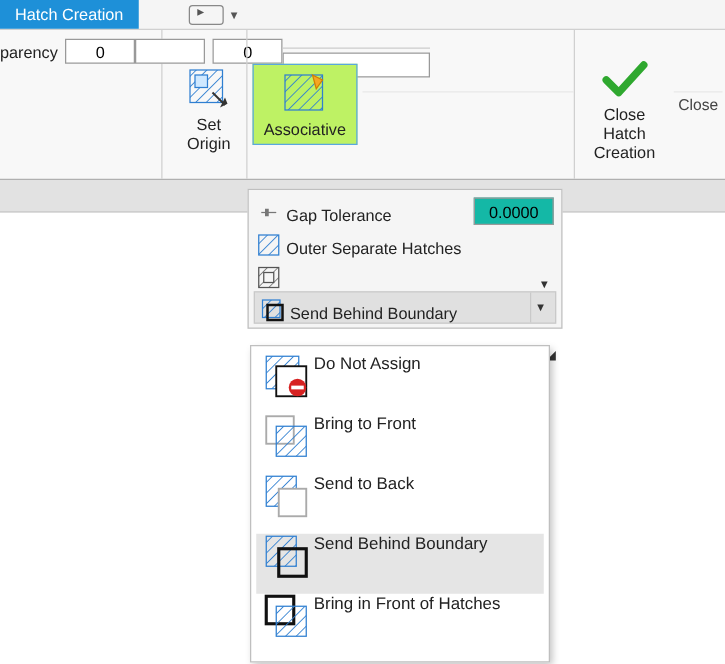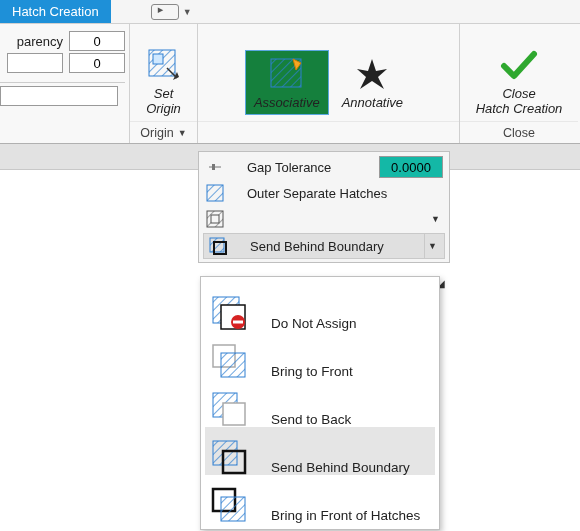--- a/index.html
+++ b/index.html
@@ -13,49 +13,49 @@
   .tab-extra .box::after { content:"▸"; position:absolute; left:6px; top:-2px; font-size:11px; color:#555;}
   .tab-extra .arrow { font-size: 9px; color: #555; }
 
   
   .ribbon { height: 120px; display: flex; border-bottom: 1px solid #b0b0b0; background: #f8f8f8; }
   .frag-row { display:flex; align-items:center; justify-content:flex-end; gap:6px; height:22px; }
   .frag-row label { font-size: 13px; color:#222; }
   .frag-row input { width: 56px; height: 20px; border: 1px solid #999; text-align: center; font-size: 13px; background:#fff; }
   .frag-row .blank { width: 56px; height: 20px; border: 1px solid #999; background:#fff; }
 
-  .panel { display:flex; flex-direction:column; align-items:center; border-right: 1px solid #d0d0d0; position:relative; }
-  .panel-body { flex:1; display:flex; align-items:flex-end; padding:6px 6px 0 6px; gap:4px;font-style:italic; }
+  .panel { display:flex; align-items:center; border-right: 1px solid #d0d0d0; position:relative; }
+  .panel-body { flex:1; display:flex; align-items:flex-end; padding:6px 6px 0 6px; gap:4px; }
   .panel-title { height:22px; width:100%; text-align:center; font-size:12.5px; color:#444; display:flex; align-items:center; justify-content:center; gap:4px; border-top:1px solid #e8e8e8;}
   .panel-title .arrow { font-size:9px; }
 
   .big-btn { display:flex; flex-direction:column; align-items:center; padding:4px 8px; border:1px solid transparent; min-width:62px; }
-  .big-btn.selected { background:#15803d; border:1px solid #5aa7e0; }
+  .big-btn.selected { background:#bef264; border:1px solid #5aa7e0; }
   .big-btn .icon-slot { width:40px; height:38px; display:flex; align-items:center; justify-content:center; }
   .big-btn .lbl { text-align:center; font-size:13px; line-height:15px; margin-top:2px; color:#222; }
   .big-btn .sub-arrow { font-size:8px; color:#333; margin-left:2px; }
 
   
   .grey-band { height:26px; background:#e2e2e2; border-bottom:1px solid #c8c8c8; }
 
   
   .drop-panel { position:absolute; left:198px; top:151px; width:252px; background:#f5f5f5; border:1px solid #bfbfbf; padding:2px 2px 2px 2px; }
-  .dp-row { display:flex; align-items:center; height:26px; gap:22px; padding:0 4px; }
+  .dp-row { display:flex; align-items:flex-end; height:26px; gap:4px; padding:0 4px; }
   .dp-row .icon-slot { width:20px; height:20px; display:flex; align-items:center; justify-content:center; }
   .dp-row input.gap { width:64px; height:22px; border:1px solid #999; background:#14b8a6; text-align:center; font-size:13px; margin-left:auto; }
   .dp-row .txt { font-size:13px; color:#222; }
   .dp-row .arrow-r { margin-left:auto; font-size:9px; color:#333; padding:0 3px; }
   .dp-row.sel { background:#e0e0e0; }
   .dp-row.split { border:1px solid #c9c9c9; margin:1px 2px; }
   .dp-row.split .arrow-r { border-left:1px solid #c9c9c9; height:100%; display:flex; align-items:center;}
 
   
   .flyout { position:absolute; left:200px; top:276px; width:240px; background:#fff; border:1px solid #bfbfbf; box-shadow:2px 3px 6px rgba(0,0,0,0.25); padding:6px 4px; }
   .fly-tick { position:absolute; left:437px; top:278px; font-size:10px; color:#333; }
-  .fo-item { display:flex; align-items:flex-end; height:48px; gap:24px; padding:0 6px; }
+  .fo-item { display:flex; align-items:flex-start; height:48px; gap:4px; padding:0 6px; }
   .fo-item.sel { background:#e5e5e5; }
   .fo-item .icon-slot { width:36px; height:36px; display:flex; align-items:center; justify-content:center; position:relative; }
   .fo-item .txt { font-size:13.5px; color:#222; }
 
   
   svg { overflow: visible; }
 </style>
 </head>
 <body>
 
@@ -118,28 +118,20 @@
     <div class="panel-body" style="padding:6px 4px;">
       <div class="big-btn selected">
         <span class="icon-slot">
           <svg width="36" height="34">
             <rect x="2" y="2" width="30" height="28" fill="url(#hatchP)" stroke="#2f7fd1"></rect>
             <path d="M24 2 l8 4 l-5 7 z" fill="#f5a623" stroke="#d07f00"></path>
           </svg>
         </span>
         <span class="lbl">Associative</span>
       </div>
-      <div class="big-btn">
-        <span class="icon-slot">
-          <svg width="34" height="34">
-            <path d="M17 2 L21 14 L32 12 L23 20 L29 32 L17 24 L5 32 L11 20 L2 12 L13 14 Z" fill="#222"></path>
-          </svg>
-        </span>
-        <span class="lbl">Annotative</span>
-      </div>
     </div>
     <div class="panel-title" style="height:22px;"></div>
   </div>
 
   <div class="panel" style="width:118px; border-right:none;">
     <div class="panel-body">
       <div class="big-btn">
         <span class="icon-slot">
           <svg width="38" height="34">
               <path d="M4 18 L14 28 L34 6" stroke="#2fa82f" stroke-width="6" fill="none" stroke-linecap="round" stroke-linejoin="round"></path>

